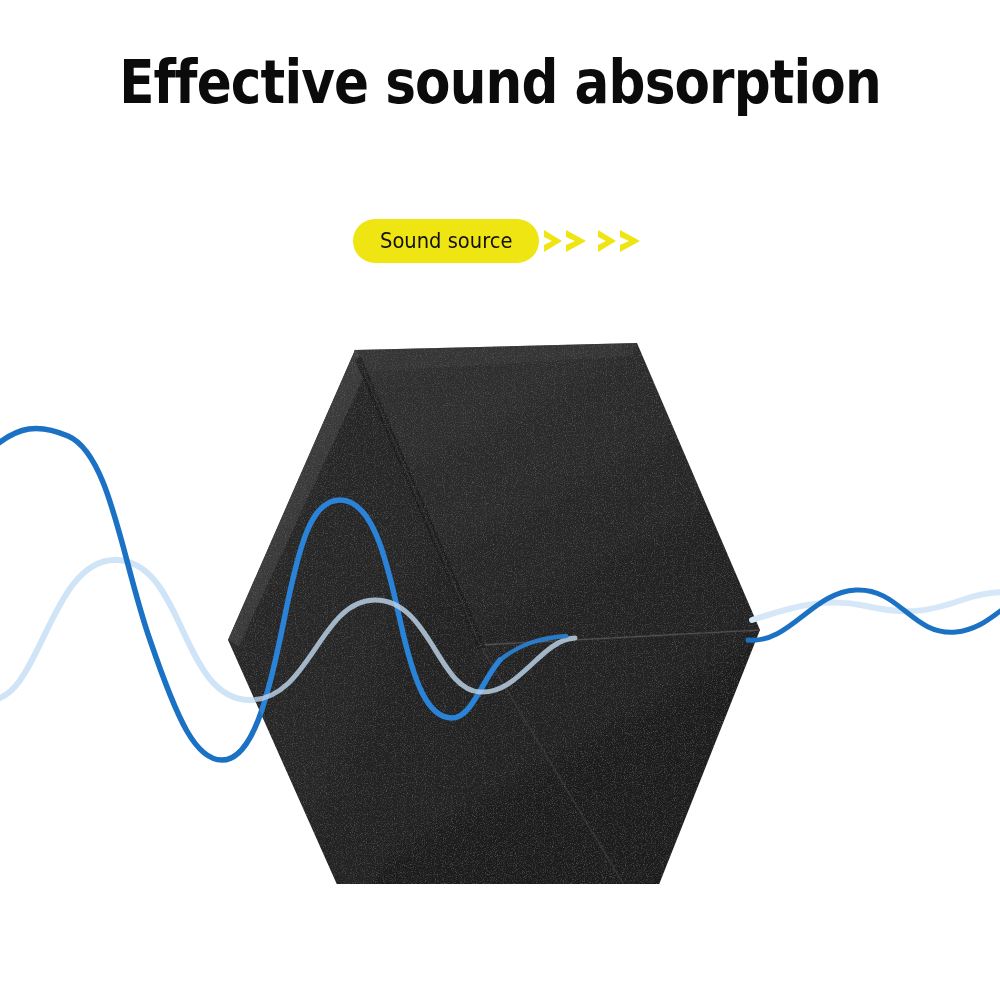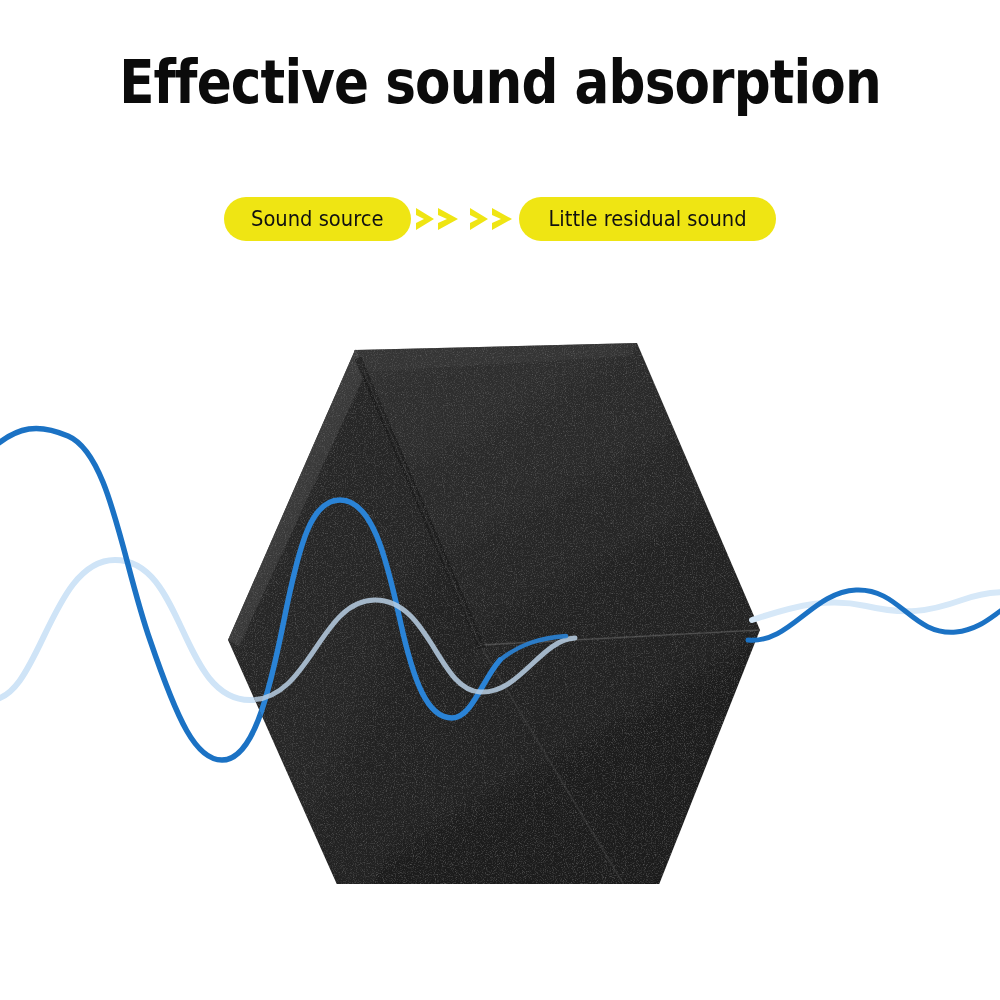--- a/index.html
+++ b/index.html
@@ -37,21 +37,21 @@
     letter-spacing: -1.0px;
     color: #0b0b0b;
     transform: scaleX(0.86);
     transform-origin: 50% 50%;
     white-space: nowrap;
   }
 
   
   .badge-row {
     position: absolute;
-    top: 196px;
+    top: 218px;
     left: 0;
     width: 1000px;
     height: 46px;
     display: flex;
     align-items: center;
     justify-content: center;
     gap: 0px;
   }
   .badge {
     background: #efe513;
@@ -114,23 +114,20 @@
     </div>
 
 
     <div class="arrow">
       <svg width="48" height="26" viewBox="0 0 48 26" aria-hidden="true">
         <path d="M2 2 L20 13 L2 24 L2 17 L10 13 L2 9 Z" fill="#efe513"></path>
         <path d="M24 2 L44 13 L24 24 L24 17 L33 13 L24 9 Z" fill="#efe513"></path>
       </svg>
     </div>
 
-    <div class="badge">
-      <span class="badge-label">Little residual sound</span>
-    </div>
 
   </div>
 
   <div id="art">
     <svg width="1000" height="1000" viewBox="0 0 1000 1000" aria-hidden="true">
       <defs>
 
         <filter id="felt" x="-10%" y="-10%" width="120%" height="120%">
           <feTurbulence type="fractalNoise" baseFrequency="0.9" numOctaves="3" seed="7" result="n"></feTurbulence>
           <feColorMatrix in="n" type="saturate" values="0" result="ng"></feColorMatrix>

